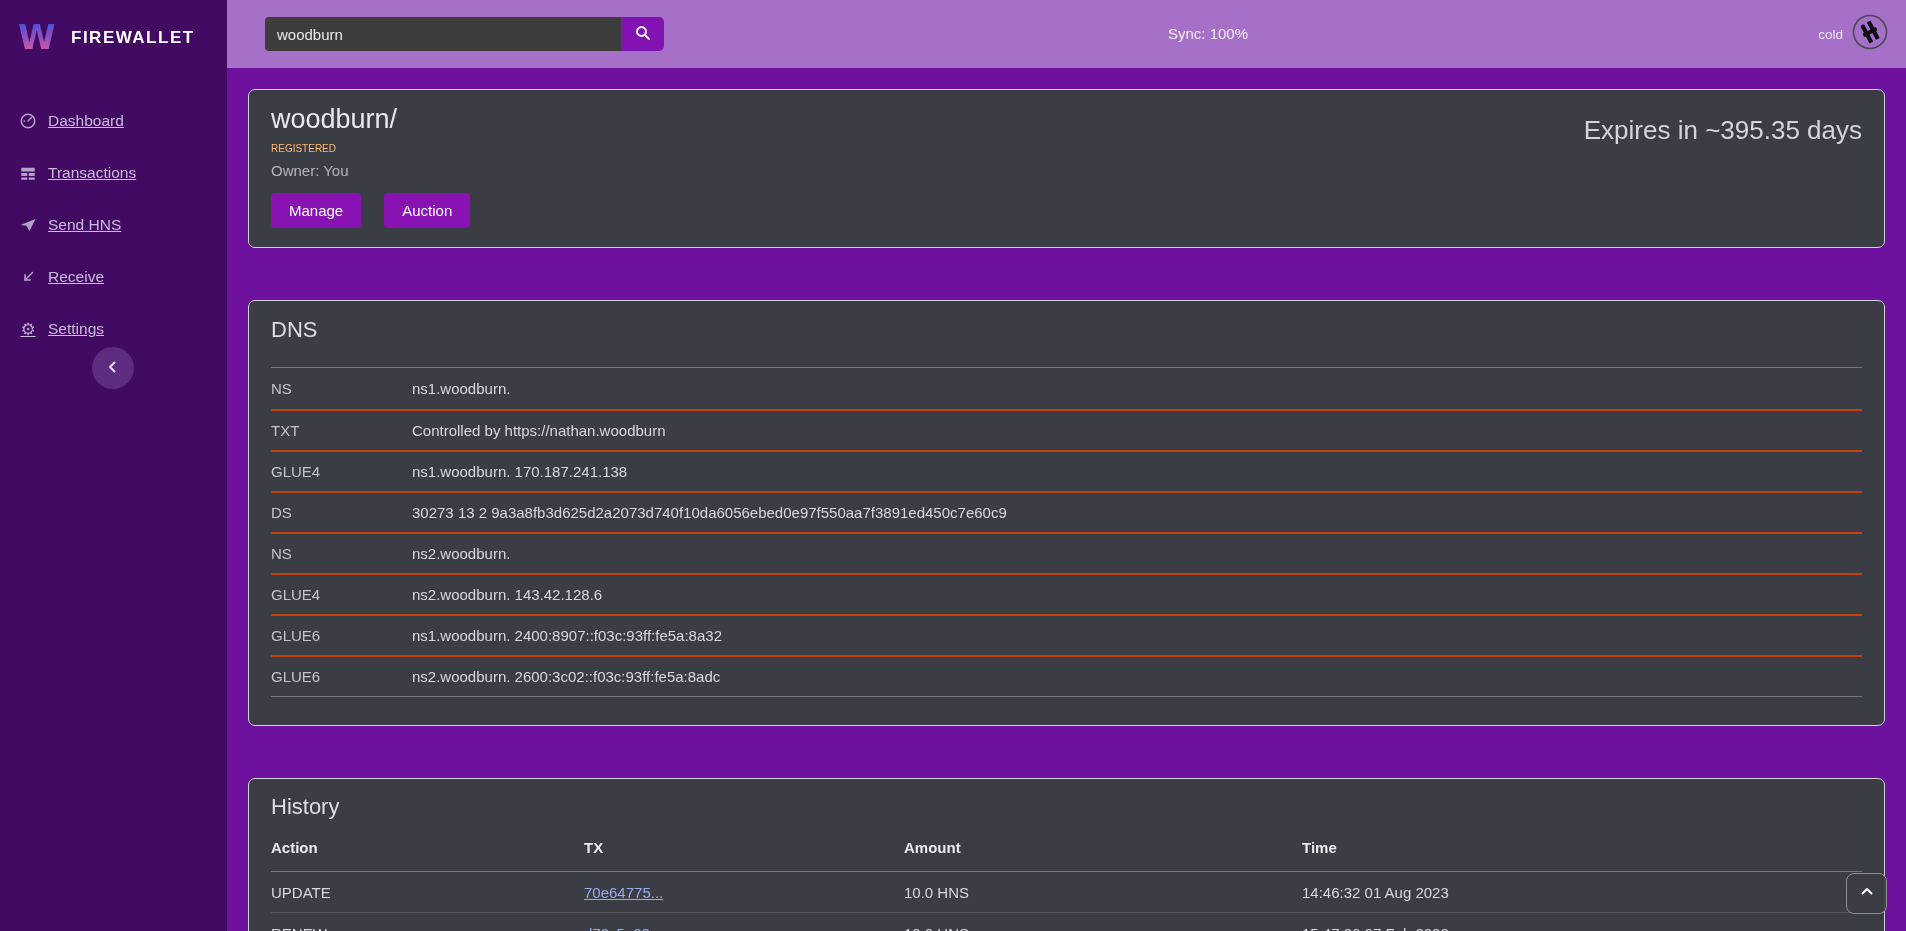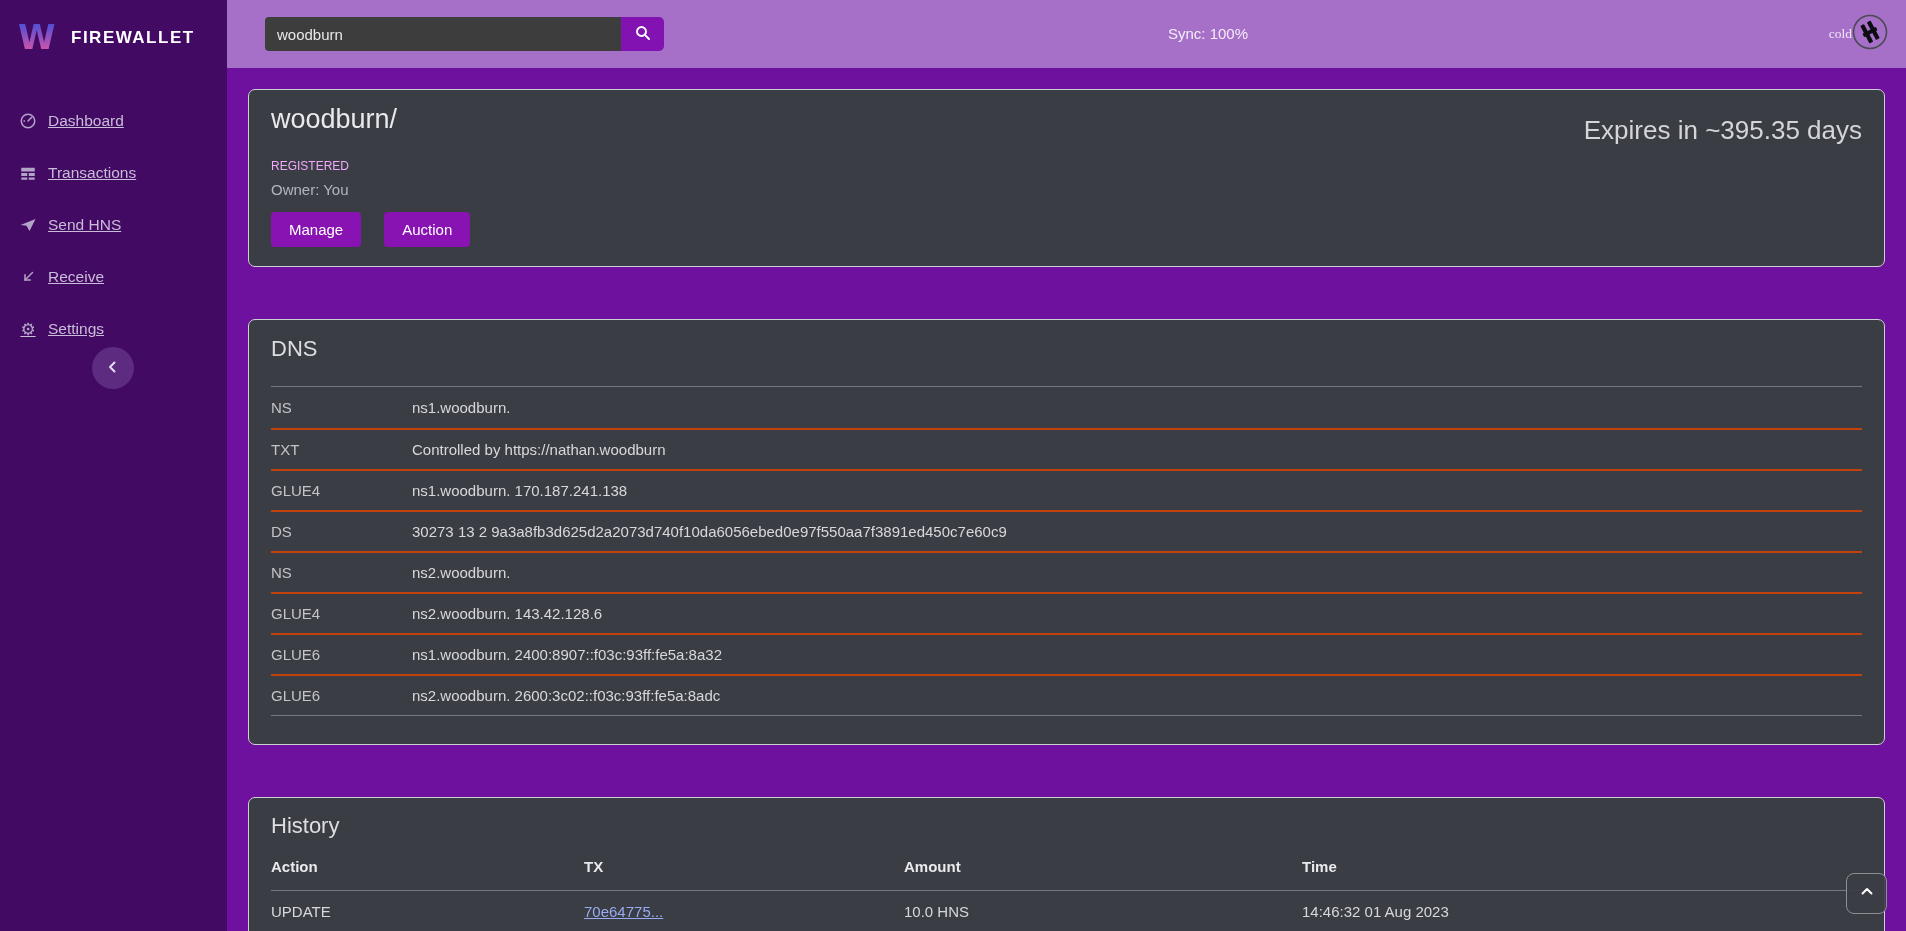--- a/index.html
+++ b/index.html
@@ -26,30 +26,30 @@
   .topbar { position:absolute; left:227px; top:0; right:0; height:68px;
     background:#a770c8; z-index:4; }
   .search-wrap { position:absolute; left:38px; top:17px; display:flex; }
   .search-input { width:356px; height:34px; background:#3d3d3d; border:none;
     border-radius:4px 0 0 4px; color:#e9e9e9; padding:0 12px; font-size:15px; outline:none; }
   .search-btn { width:43px; height:34px; background:#8312b2; border:none;
     border-radius:0 5px 5px 0; display:flex; align-items:center; justify-content:center;
     cursor:pointer; }
   .sync { position:absolute; left:941px; top:25px; color:#f3edf9; font-size:15px; }
   .wallet-area { position:absolute; right:18px; top:0; height:68px; display:flex;
-    align-items:center; gap:0;font-family:Liberation Serif, serif; }
+    align-items:center; gap:9px; }
   .wallet-name { color:#efe7f7; font-size:13.5px; }
   
   .content { position:absolute; left:227px; top:68px; right:0; bottom:0;
     padding:21px; overflow:hidden; }
   .card { background:#3b3d44; border:1px solid #cfd0d4; border-radius:7px; }
   
   .name-card { display:flex; justify-content:space-between; padding:14px 22px 19px 22px; }
   .nm-title { font-size:27px; color:#e8e9ec; }
-  .nm-status { font-size:12px; color:#f0abfc; margin-top:24px; }
+  .nm-status { font-size:10px; color:#fdba74; margin-top:8px; }
   .nm-owner { font-size:15px; color:#b3b5bc; margin-top:8px; }
   .btn-row { margin-top:14px; display:flex; gap:23px; }
   .pill-btn { background:#8912b3; color:#ffffff; font-size:15px; padding:9px 18px;
     border:none; border-radius:4px; cursor:pointer; font-family:inherit; }
   .expires { font-size:26px; color:#d4d5da; padding-top:11px; }
   
   .dns-card { margin-top:52px; padding:16px 22px 28px 22px; }
   .card-heading { font-size:22px; color:#dddee2; }
   .dtable { margin-top:24px; border-top:1px solid #75777e; border-bottom:1px solid #75777e; }
   .drow { display:flex; height:41px; align-items:center; font-size:15px; }

